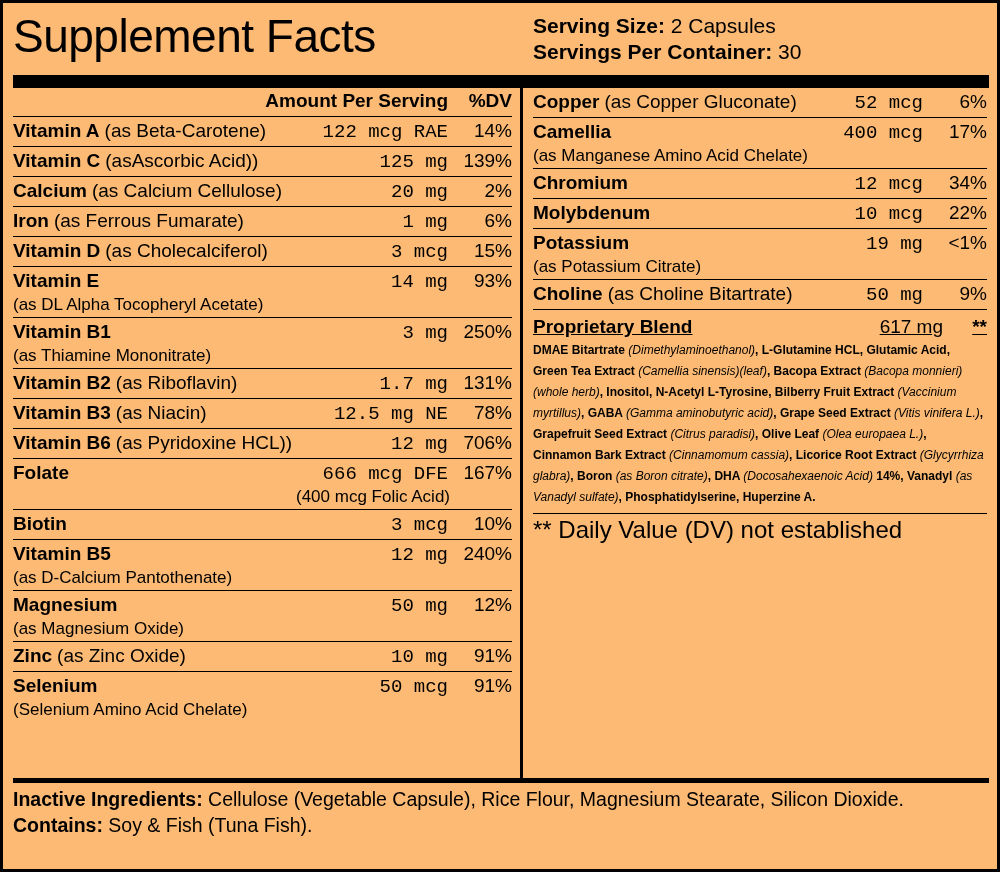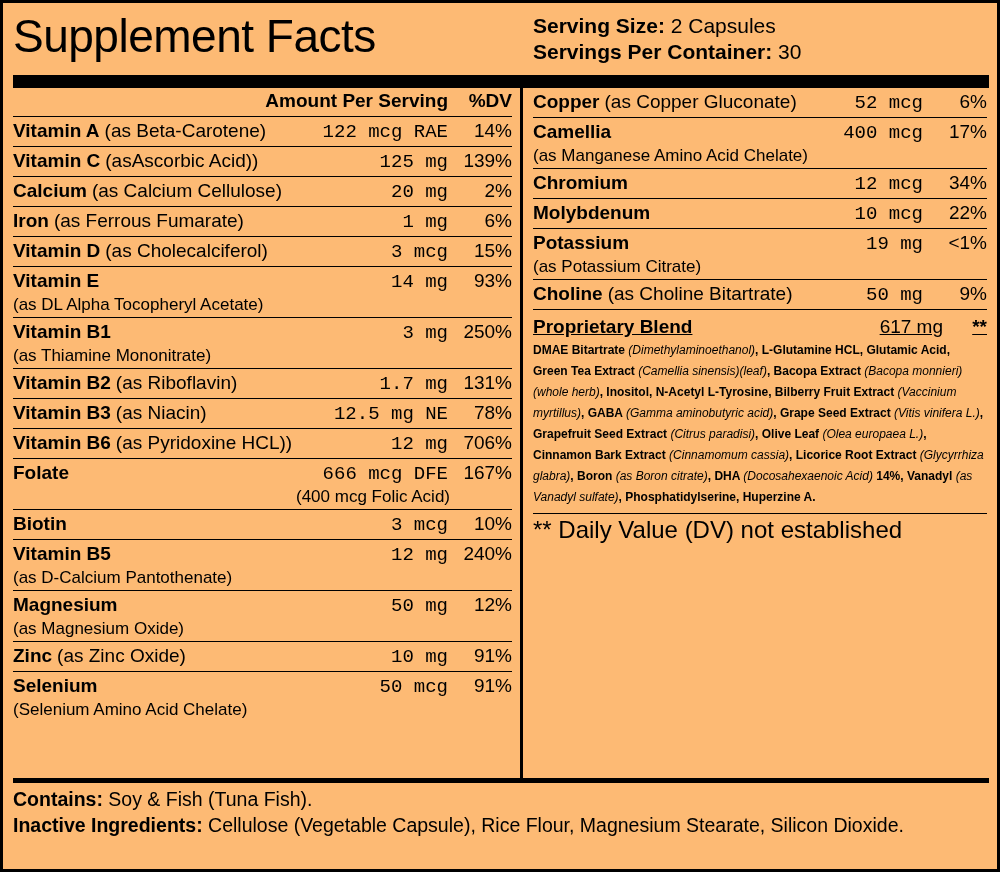--- a/index.html
+++ b/index.html
@@ -427,20 +427,20 @@
       </div>
 
       <div class="footnote">** Daily Value (DV) not established</div>
     </div>
   </div>
 
   <div class="rule-bottom"></div>
 
   <div class="bottom">
     <div class="bottom-line">
+      <b>Inactive Ingredients:</b><span> Cellulose (Vegetable Capsule), Rice Flour, Magnesium Stearate, Silicon Dioxide.</span>
+    </div>
+    <div class="bottom-line">
       <b>Contains:</b><span> Soy &amp; Fish (Tuna Fish).</span>
     </div>
-    <div class="bottom-line">
-      <b>Inactive Ingredients:</b><span> Cellulose (Vegetable Capsule), Rice Flour, Magnesium Stearate, Silicon Dioxide.</span>
-    </div>
   </div>
 
 </div>
 
 </body></html>

